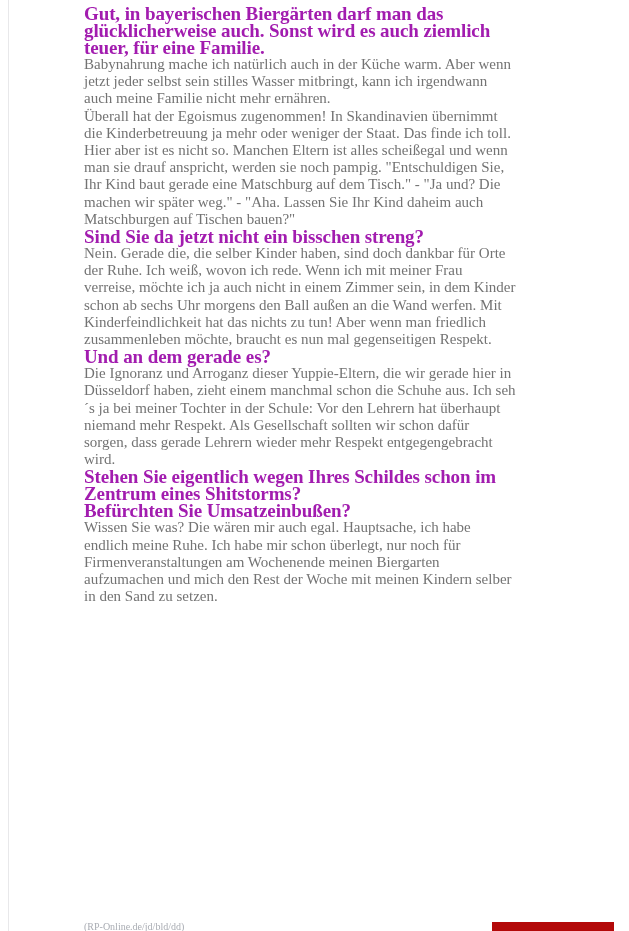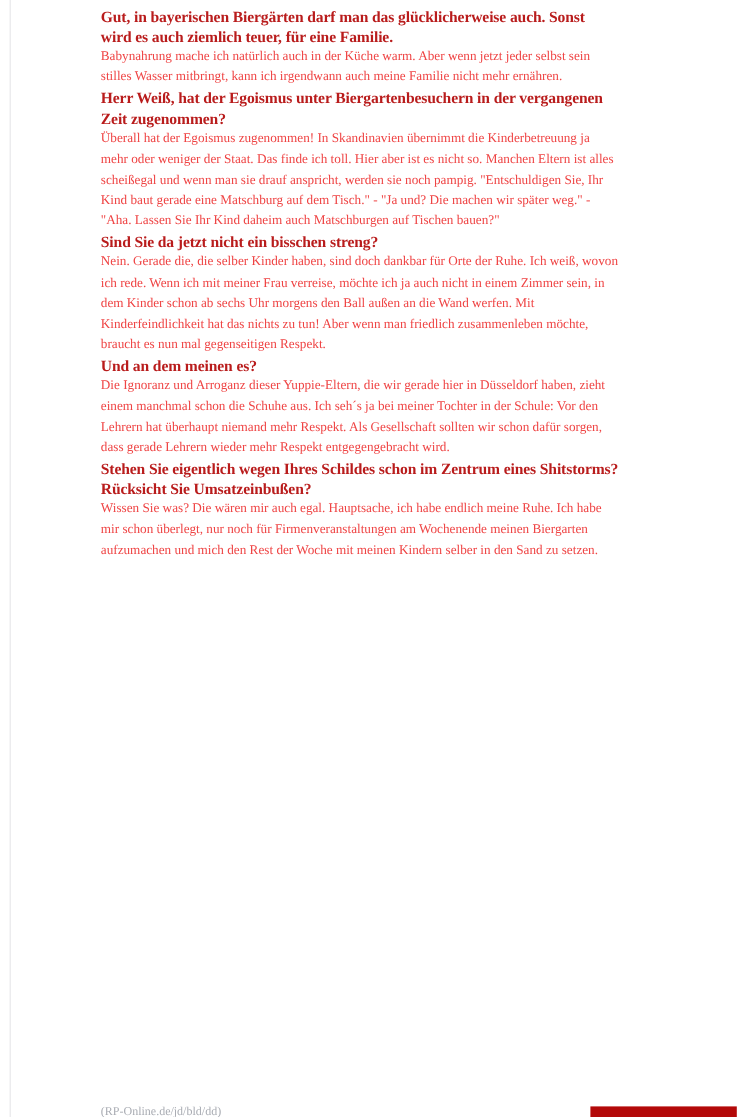--- a/index.html
+++ b/index.html
@@ -36,34 +36,34 @@
 
   .article {
     position: absolute;
     left: 84px;
     top: 0;
     width: 432px;
   }
 
   .q {
     font-family: "Liberation Serif", "DejaVu Serif", serif;
-    font-size: 13px;
+    font-size: 19px;
     line-height: 17px;
     font-weight: bold;
-    color: #b91c1c;
+    color: #a21caf;
     margin: 0;
     letter-spacing: -0.1px;
   }
 
   .a {
     font-family: "Liberation Serif", "DejaVu Serif", serif;
-    font-size: 11px;
+    font-size: 15px;
     line-height: 17.2px;
     font-weight: normal;
-    color: #ef4444;
+    color: #737373;
     margin: 0;
   }
 
   
   .block + .block { margin-top: 0; }
   .gap-q  { margin-top: 16px; }
   .gap-a  { margin-top: 16px; }
   .first  { margin-top: 5px; }
 
   .credit {
@@ -89,28 +89,27 @@
 </head>
 <body>
 
 <div class="page">
 
   <div class="left-rule"></div>
 
   <div class="article">
     <p class="q block first">Gut, in bayerischen Biergärten darf man das glücklicherweise auch. Sonst wird es auch ziemlich teuer, für eine Familie.</p>
     <p class="a block gap-a">Babynahrung mache ich natürlich auch in der Küche warm. Aber wenn jetzt jeder selbst sein stilles Wasser mitbringt, kann ich irgendwann auch meine Familie nicht mehr ernähren.</p>
-    <p class="q block gap-q">Herr Weiß, hat der Egoismus unter Biergartenbesuchern in der vergangenen Zeit zugenommen?</p>
     <p class="a block gap-a">Überall hat der Egoismus zugenommen! In Skandinavien übernimmt die Kinderbetreuung ja mehr oder weniger der Staat. Das finde ich toll. Hier aber ist es nicht so. Manchen Eltern ist alles scheißegal und wenn man sie drauf anspricht, werden sie noch pampig. "Entschuldigen Sie, Ihr Kind baut gerade eine Matschburg auf dem Tisch." - "Ja und? Die machen wir später weg." - "Aha. Lassen Sie Ihr Kind daheim auch Matschburgen auf Tischen bauen?"</p>
     <p class="q block gap-q">Sind Sie da jetzt nicht ein bisschen streng?</p>
     <p class="a block gap-a">Nein. Gerade die, die selber Kinder haben, sind doch dankbar für Orte der Ruhe. Ich weiß, wovon ich rede. Wenn ich mit meiner Frau verreise, möchte ich ja auch nicht in einem Zimmer sein, in dem Kinder schon ab sechs Uhr morgens den Ball außen an die Wand werfen. Mit Kinderfeindlichkeit hat das nichts zu tun! Aber wenn man friedlich zusammenleben möchte, braucht es nun mal gegenseitigen Respekt.</p>
-    <p class="q block gap-q">Und an dem meinen es?</p>
+    <p class="q block gap-q">Und an dem gerade es?</p>
     <p class="a block gap-a">Die Ignoranz und Arroganz dieser Yuppie-Eltern, die wir gerade hier in Düsseldorf haben, zieht einem manchmal schon die Schuhe aus. Ich seh´s ja bei meiner Tochter in der Schule: Vor den Lehrern hat überhaupt niemand mehr Respekt. Als Gesellschaft sollten wir schon dafür sorgen, dass gerade Lehrern wieder mehr Respekt entgegengebracht wird.</p>
     <p class="q block gap-q">Stehen Sie eigentlich wegen Ihres Schildes schon im Zentrum eines Shitstorms?</p>
-    <p class="q block gap-q">Rücksicht Sie Umsatzeinbußen?</p>
+    <p class="q block gap-q">Befürchten Sie Umsatzeinbußen?</p>
     <p class="a block gap-a">Wissen Sie was? Die wären mir auch egal. Hauptsache, ich habe endlich meine Ruhe. Ich habe mir schon überlegt, nur noch für Firmenveranstaltungen am Wochenende meinen Biergarten aufzumachen und mich den Rest der Woche mit meinen Kindern selber in den Sand zu setzen.</p>
   </div>
 
   <div class="credit">(RP-Online.de/jd/bld/dd)</div>
 
   <div class="red-bar"></div>
 
 </div>
 
 </body></html>

